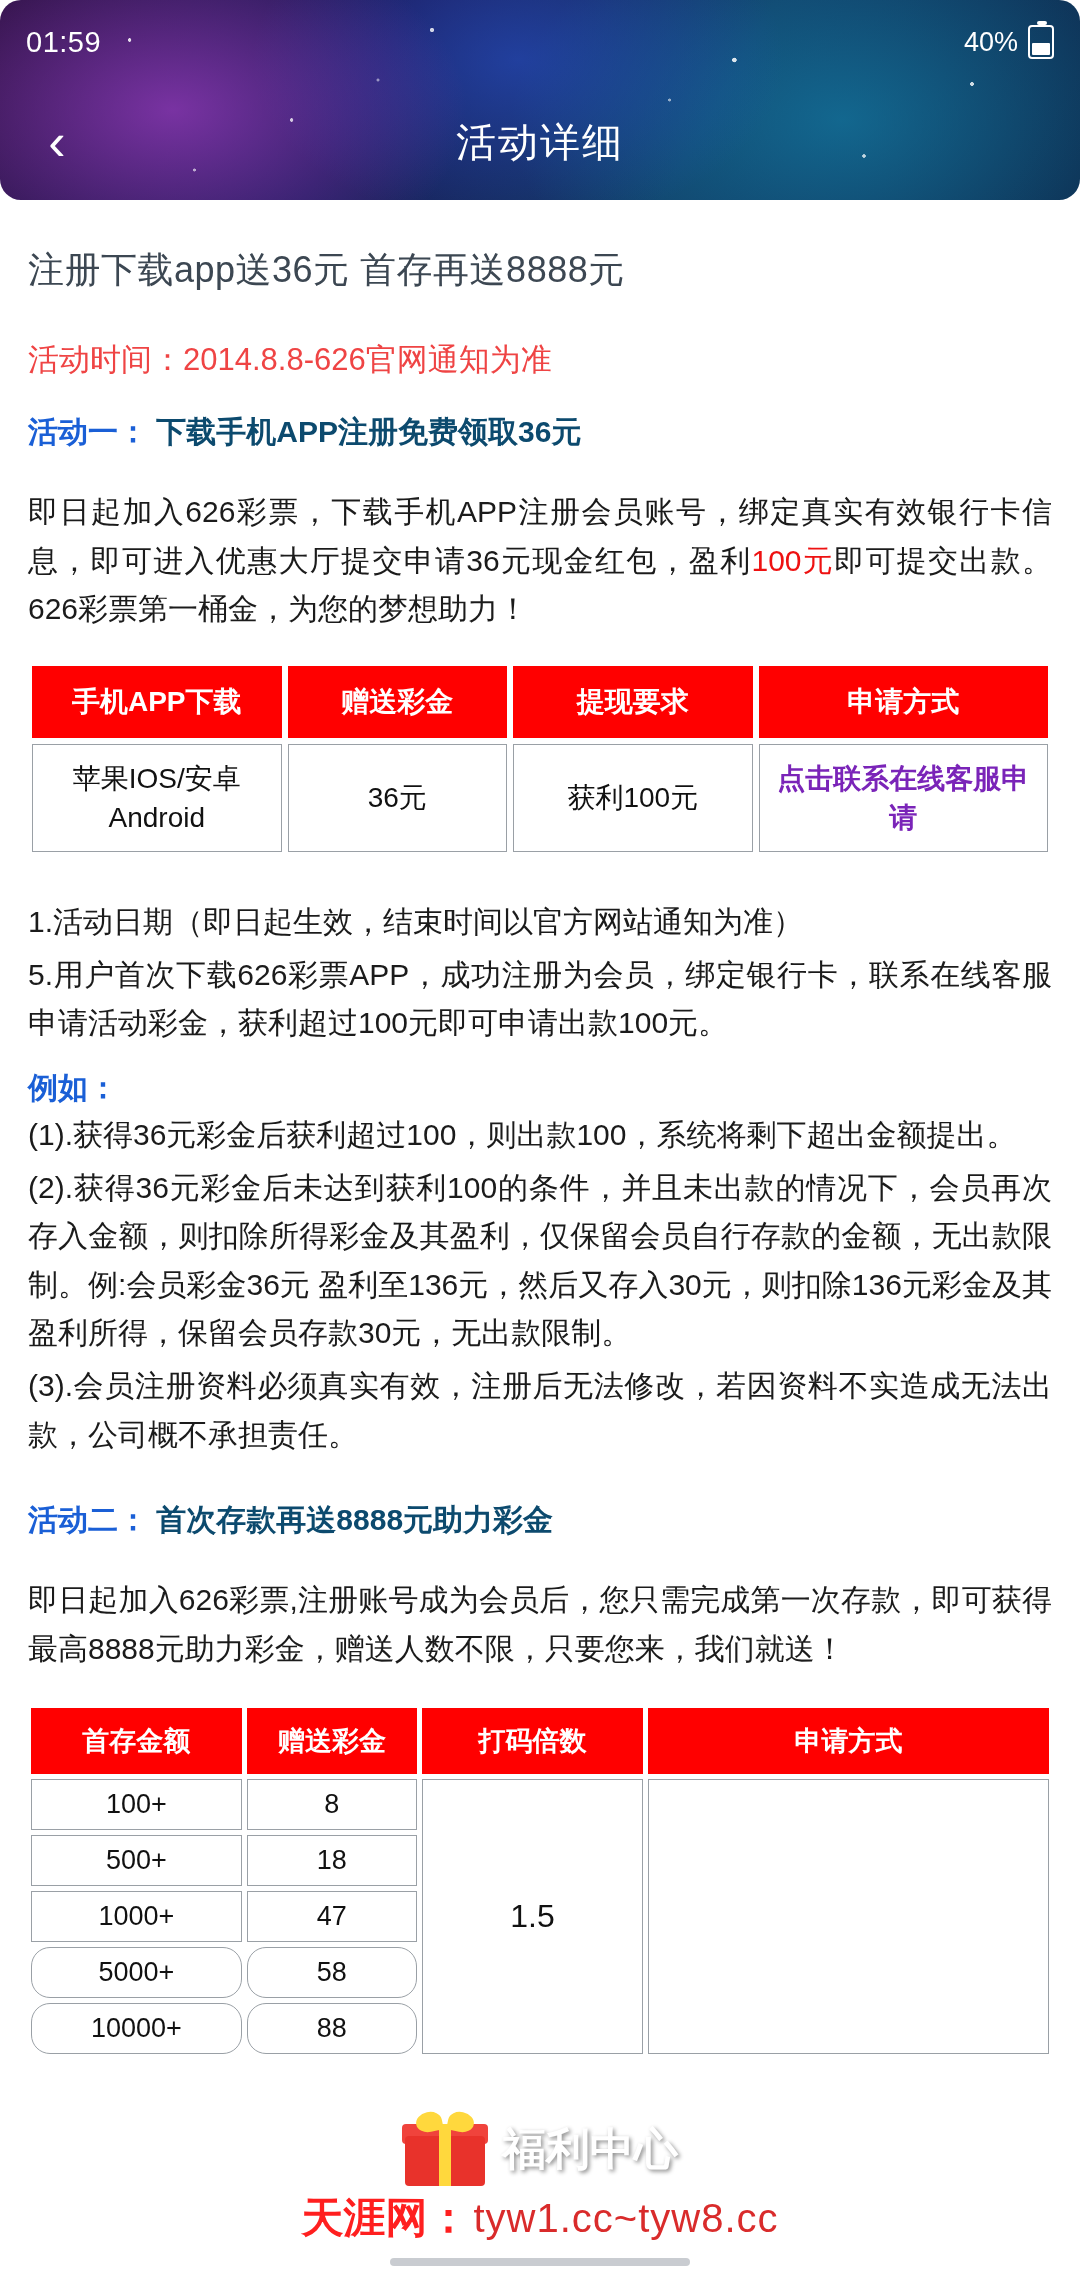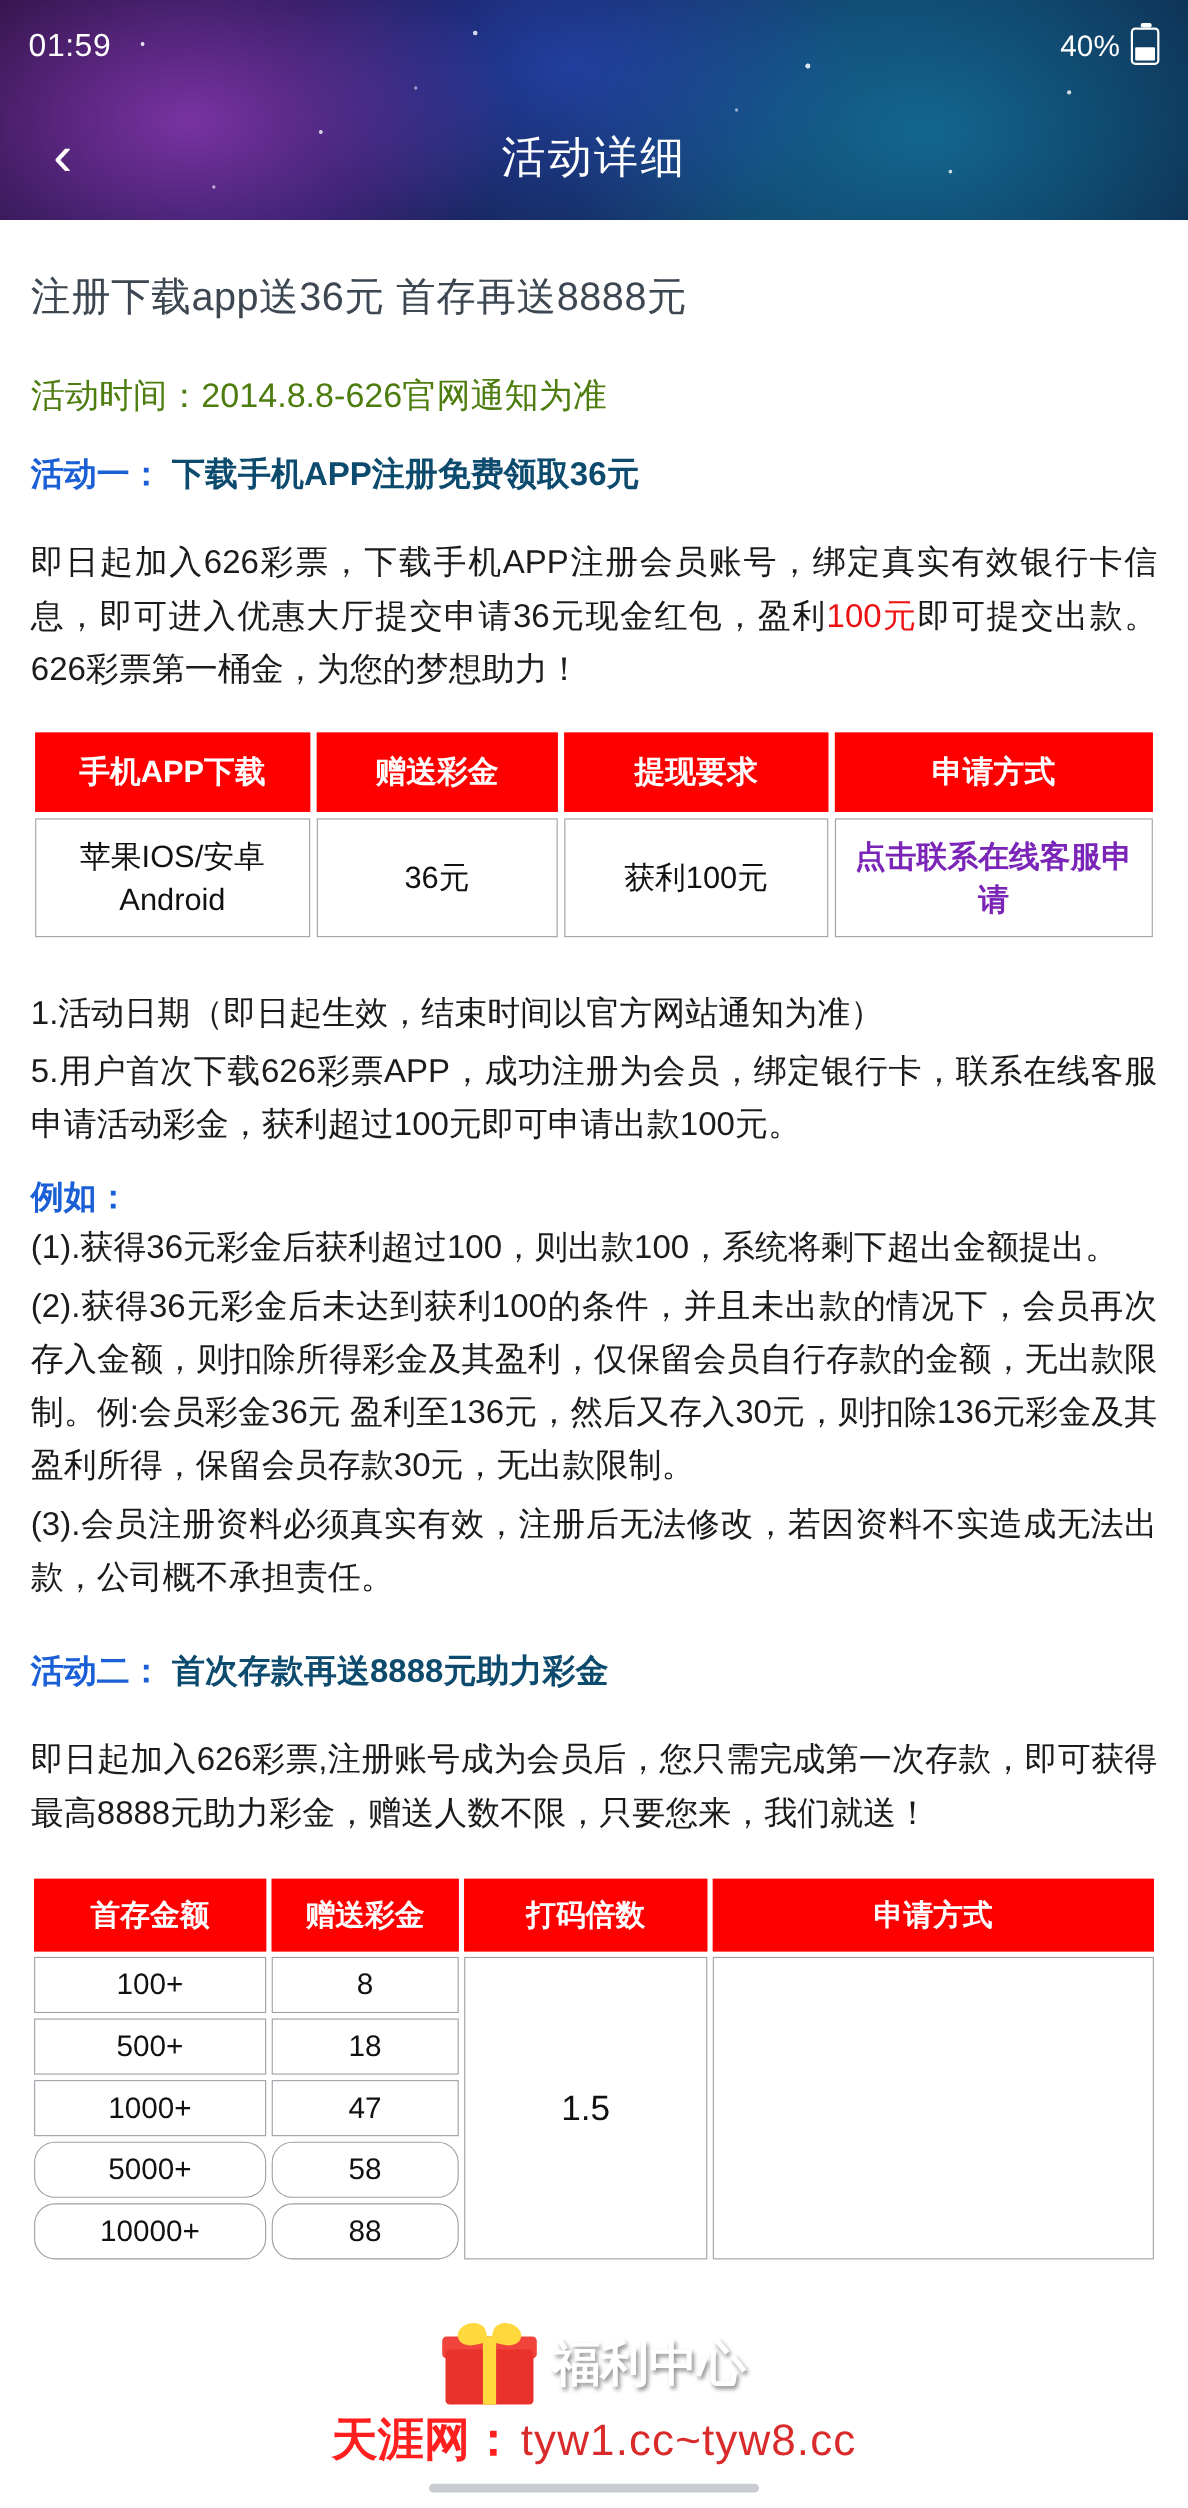--- a/index.html
+++ b/index.html
@@ -24,20 +24,21 @@
       radial-gradient(circle at 80% 78%, rgba(255,255,255,0.75) 0 1.5px, transparent 2px),
       radial-gradient(circle at 90% 42%, rgba(255,255,255,0.8) 0 1.6px, transparent 2.2px),
       radial-gradient(circle at 18% 85%, rgba(255,255,255,0.6) 0 1.2px, transparent 1.8px),
       radial-gradient(circle at 62% 50%, rgba(255,255,255,0.55) 0 1.2px, transparent 1.8px),
       radial-gradient(circle at 35% 40%, rgba(255,255,255,0.5) 0 1.2px, transparent 1.8px),
       radial-gradient(ellipse 420px 260px at 16% 55%, rgba(150,60,190,0.75), rgba(80,20,120,0) 70%),
       radial-gradient(ellipse 380px 240px at 48% 30%, rgba(40,80,200,0.6), rgba(20,30,90,0) 70%),
       radial-gradient(ellipse 460px 300px at 78% 60%, rgba(20,130,170,0.65), rgba(10,40,80,0) 72%),
       linear-gradient(120deg, #2a1040 0%, #1b1b5a 35%, #113a63 65%, #0d2a4d 100%);
     overflow: hidden;
+    border-radius: 21px;
   }
   .statusbar {
     position: relative; height: 84px;
     display: flex; align-items: center;
     padding: 0 26px;
     color: #ffffff;
     font-size: 27px;
   }
   .sb-time { font-size: 29px; letter-spacing: 0.5px; margin-right: 10px; }
   .sb-icons { display: flex; align-items: center; gap: 14px; }
@@ -72,21 +73,21 @@
     color: #fff; font-size: 52px; font-weight: 300; line-height: 1;
   }
   .appbar-title { color: #fff; font-size: 40px; letter-spacing: 2px; }
 
   
   .content { padding: 0 26px 0 26px; background: #fff; }
   .post-title {
     color: #3c4752; font-size: 36px; padding: 46px 0 10px 2px; letter-spacing: 0.5px;
   }
   .post-meta {
-    color: #4d7c0f; font-size: 31px; padding: 34px 0 26px 2px;
+    color: #ef4444; font-size: 31px; padding: 34px 0 26px 2px;
   }
   .sec-head { font-size: 30px; padding: 2px 0 8px 2px; line-height: 1.5; }
   .sec-head .blue { color: #1a5fd6; font-weight: bold; }
   .sec-head .red { color: #0c4a6e; font-weight: bold; }
   .para {
     font-size: 30px; color: #1b1b1b; line-height: 1.62; padding: 26px 2px 4px 2px;
     text-align: justify;
   }
   .para .red { color: #ee1111; }
   .blue-bold { color: #1a5fd6; font-weight: bold; font-size: 30px; padding: 16px 2px 0 2px; }

